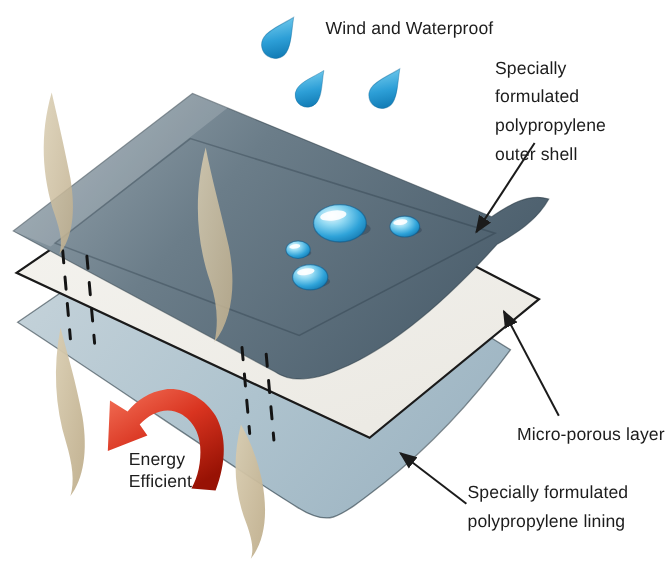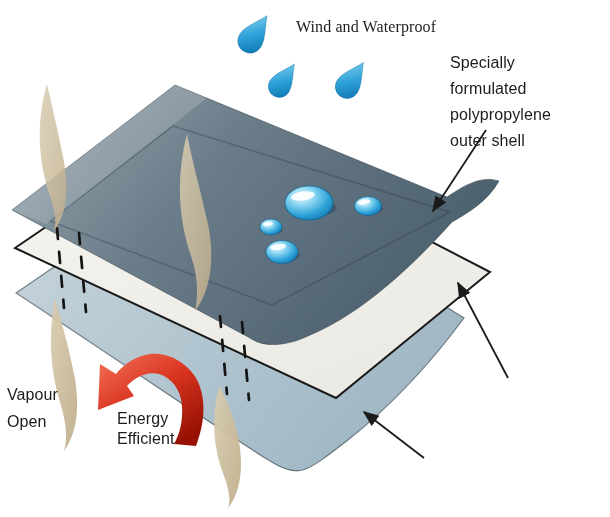--- a/index.html
+++ b/index.html
@@ -141,28 +141,29 @@
            C172,378 181,390 182,406
            C183,420 180,434 174,444 Z" fill="url(#gRed)"></path>
 
   <g stroke="#1b1b1b" stroke-width="1.8" fill="none">
     <line x1="486" y1="130" x2="433" y2="211" marker-end="url(#ah)"></line>
     <line x1="508" y1="378" x2="458" y2="283" marker-end="url(#ah)"></line>
     <line x1="424" y1="458" x2="364" y2="412" marker-end="url(#ah)"></line>
   </g>
 </svg>
 
-<div class="lbl" style="left:296px;top:14px;font-family:Liberation Serif, serif;">Wind and Waterproof</div>
+<div class="lbl" style="left:296px;top:14px;">Wind and Waterproof</div>
 
 <div class="lbl right" style="left:450px;top:50px;width:138px;">Specially
 formulated
 polypropylene
 outer shell</div>
 
+<div class="lbl" style="left:470px;top:383px;">Micro-porous layer</div>
 
+<div class="lbl" style="left:425px;top:436px;">Specially formulated
+polypropylene lining</div>
 
-<div class="lbl" style="left:7px;top:381px;line-height:27px;">Vapour
-Open</div>
 
 <div class="lbl" style="left:117px;top:409px;line-height:20px;">Energy
 Efficient</div>
 
 </div>
 
 </body></html>

